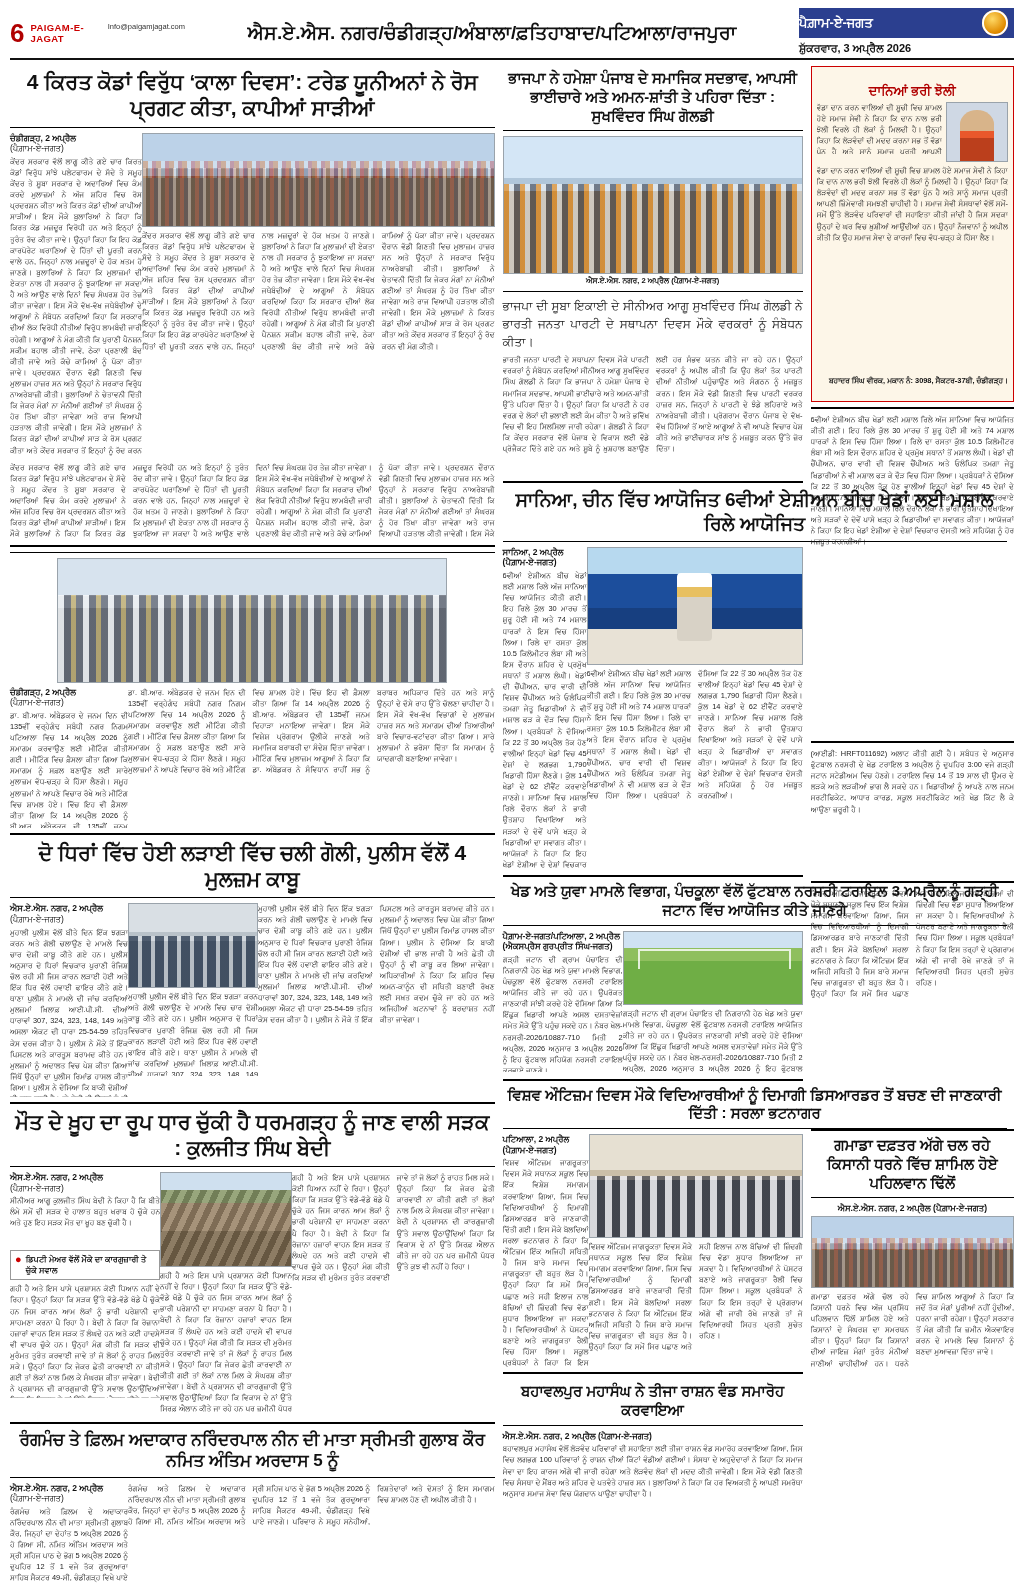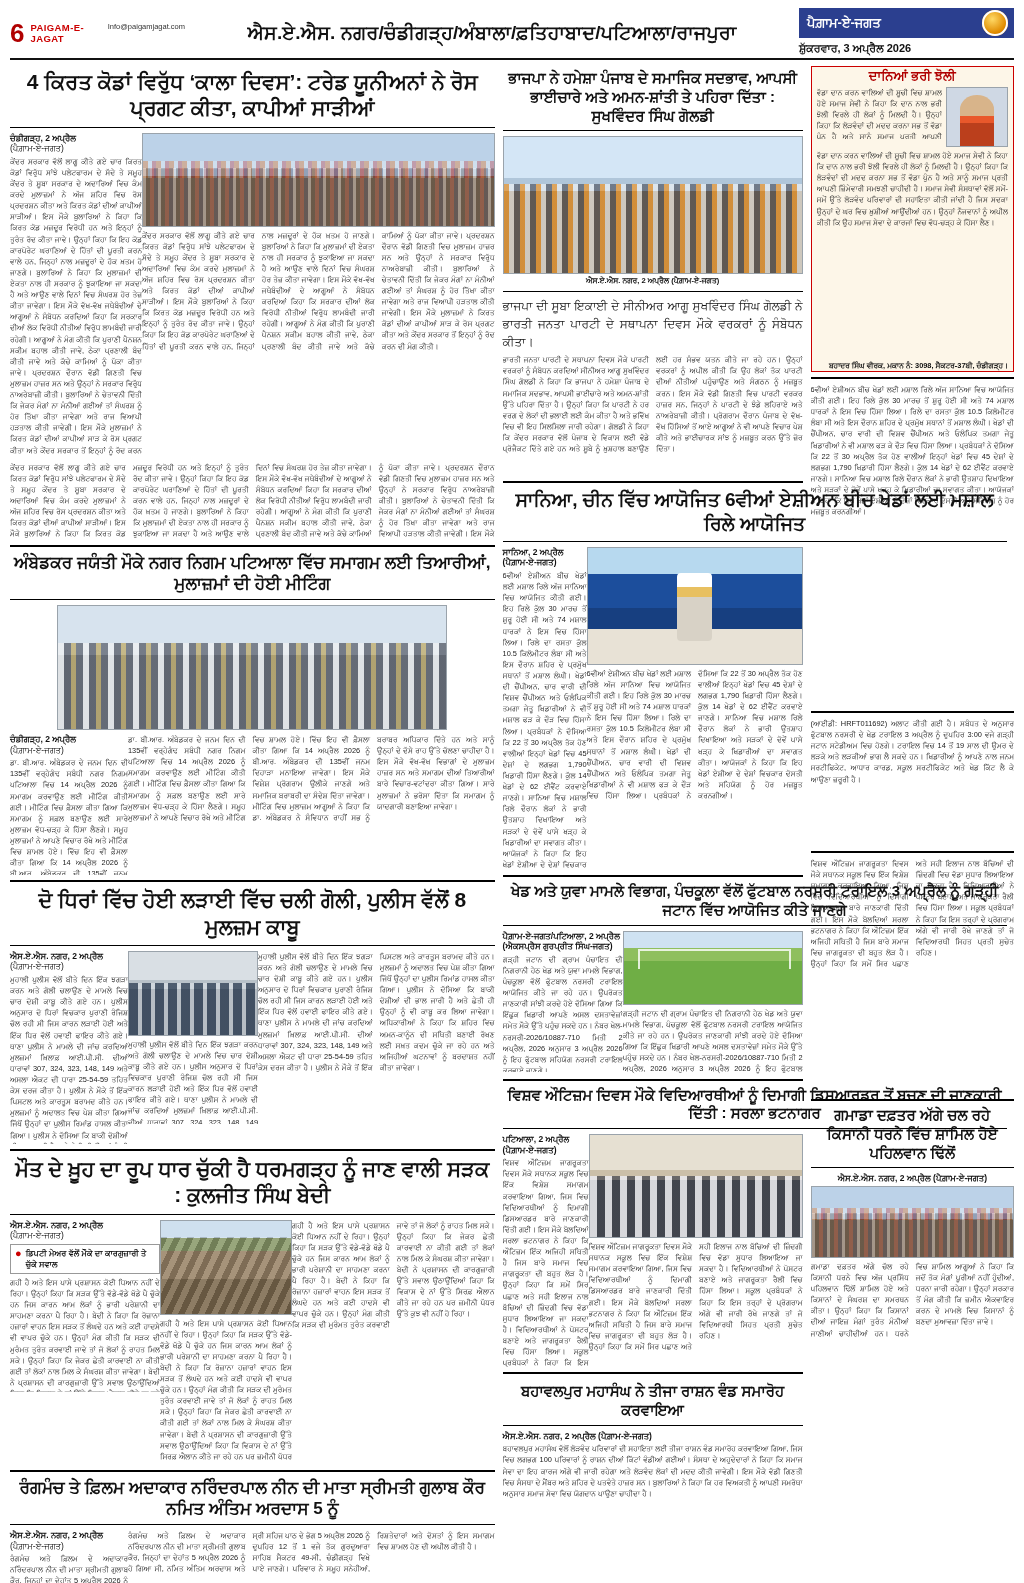--- a/index.html
+++ b/index.html
@@ -21,21 +21,21 @@
   .mh-left { width:175px; display:flex; align-items:center; gap:6px; }
   .page-num { font-size:26px; font-weight:bold; color:#b00000; line-height:1; }
   .mh-brand { display:flex; justify-content:center; }
   .mh-brand .b1 { font-size:9.5px; font-weight:bold; letter-spacing:.4px; color:#c00; }
   .mh-brand .b2 { font-size:7.5px; color:#333; }
   .mh-center { flex:1; display:flex; align-items:center; justify-content:center; }
   .mh-center span { font-size:19px; font-weight:bold; letter-spacing:.2px; }
   .mh-right { width:215px; position:relative; display:flex; flex-direction:column; }
   .mh-logo-band {
     background:#2b3f8f; color:#fff; height:30px; display:flex; align-items:center;
-    justify-content:flex-start; padding-left:8px; gap:6px;
+    justify-content:flex-start; gap:6px;
   }
   .mh-logo-band .lg-txt { font-size:13px; font-weight:bold; }
   .mh-logo-mark {
     width:26px; height:26px; border-radius:50%;
     background:radial-gradient(circle at 40% 35%, #ffd966, #e08b00 60%, #a85d00);
     position:absolute; right:6px; top:2px;
     box-shadow:0 0 0 2px #fff inset;
   }
   .mh-date { flex:1; display:flex; align-items:center; justify-content:flex-start; }
   .mh-date span { font-size:11px; font-weight:bold; }
@@ -144,21 +144,21 @@
     background:linear-gradient(#cfd8e4 0 100%);
   }
   .ph.portrait:after{
     content:""; position:absolute; left:22%; top:12%; width:56%; height:88%;
     background:linear-gradient(#d8b48a 0 42%, #e9582b 42% 55%, #bb3f1c 55% 100%);
     border-radius:50% 50% 0 0 / 28% 28% 0 0;
   }
 
   
   .boxed {
-    border:1px solid #c00; background:#fdf6e8; padding:1px 5px;
+    border:1px solid #c00; background:#fdf6e8; padding:16px 5px;
   }
   .boxed h4 {
     margin:0 0 3px; font-size:13px; color:#b00000; text-align:center; font-weight:bold;
   }
   .boxed .sign { font-size:7.4px; font-weight:bold; text-align:right; margin-top:3px; }
 
   .bullet-box {
     border:1px solid #999; padding:3px 4px; margin:3px 0; font-size:8.2px;
     font-weight:bold; line-height:1.35; display:flex; gap:4px; align-items:flex-start;
   }
@@ -215,39 +215,38 @@
             <div class="ph crowd" style="height:94px; width:100%;"></div>
             <div class="body-txt ncols3" style="height:230px; overflow:hidden; margin-top:3px;">ਕੇਂਦਰ ਸਰਕਾਰ ਵੱਲੋਂ ਲਾਗੂ ਕੀਤੇ ਗਏ ਚਾਰ ਕਿਰਤ ਕੋਡਾਂ ਵਿਰੁੱਧ ਸਾਂਝੇ ਪਲੇਟਫਾਰਮ ਦੇ ਸੱਦੇ ਤੇ ਸਮੂਹ ਕੇਂਦਰ ਤੇ ਸੂਬਾ ਸਰਕਾਰ ਦੇ ਅਦਾਰਿਆਂ ਵਿਚ ਕੰਮ ਕਰਦੇ ਮੁਲਾਜ਼ਮਾਂ ਨੇ ਅੱਜ ਸ਼ਹਿਰ ਵਿਚ ਰੋਸ ਪ੍ਰਦਰਸ਼ਨ ਕੀਤਾ ਅਤੇ ਕਿਰਤ ਕੋਡਾਂ ਦੀਆਂ ਕਾਪੀਆਂ ਸਾੜੀਆਂ। ਇਸ ਮੌਕੇ ਬੁਲਾਰਿਆਂ ਨੇ ਕਿਹਾ ਕਿ ਕਿਰਤ ਕੋਡ ਮਜ਼ਦੂਰ ਵਿਰੋਧੀ ਹਨ ਅਤੇ ਇਨ੍ਹਾਂ ਨੂੰ ਤੁਰੰਤ ਰੱਦ ਕੀਤਾ ਜਾਵੇ। ਉਨ੍ਹਾਂ ਕਿਹਾ ਕਿ ਇਹ ਕੋਡ ਕਾਰਪੋਰੇਟ ਘਰਾਣਿਆਂ ਦੇ ਹਿੱਤਾਂ ਦੀ ਪੂਰਤੀ ਕਰਨ ਵਾਲੇ ਹਨ, ਜਿਨ੍ਹਾਂ ਨਾਲ ਮਜ਼ਦੂਰਾਂ ਦੇ ਹੱਕ ਖ਼ਤਮ ਹੋ ਜਾਣਗੇ। ਬੁਲਾਰਿਆਂ ਨੇ ਕਿਹਾ ਕਿ ਮੁਲਾਜ਼ਮਾਂ ਦੀ ਏਕਤਾ ਨਾਲ ਹੀ ਸਰਕਾਰ ਨੂੰ ਝੁਕਾਇਆ ਜਾ ਸਕਦਾ ਹੈ ਅਤੇ ਆਉਣ ਵਾਲੇ ਦਿਨਾਂ ਵਿਚ ਸੰਘਰਸ਼ ਹੋਰ ਤੇਜ਼ ਕੀਤਾ ਜਾਵੇਗਾ। ਇਸ ਮੌਕੇ ਵੱਖ-ਵੱਖ ਜਥੇਬੰਦੀਆਂ ਦੇ ਆਗੂਆਂ ਨੇ ਸੰਬੋਧਨ ਕਰਦਿਆਂ ਕਿਹਾ ਕਿ ਸਰਕਾਰ ਦੀਆਂ ਲੋਕ ਵਿਰੋਧੀ ਨੀਤੀਆਂ ਵਿਰੁੱਧ ਲਾਮਬੰਦੀ ਜਾਰੀ ਰਹੇਗੀ। ਆਗੂਆਂ ਨੇ ਮੰਗ ਕੀਤੀ ਕਿ ਪੁਰਾਣੀ ਪੈਨਸ਼ਨ ਸਕੀਮ ਬਹਾਲ ਕੀਤੀ ਜਾਵੇ, ਠੇਕਾ ਪ੍ਰਣਾਲੀ ਬੰਦ ਕੀਤੀ ਜਾਵੇ ਅਤੇ ਕੱਚੇ ਕਾਮਿਆਂ ਨੂੰ ਪੱਕਾ ਕੀਤਾ ਜਾਵੇ। ਪ੍ਰਦਰਸ਼ਨ ਦੌਰਾਨ ਵੱਡੀ ਗਿਣਤੀ ਵਿਚ ਮੁਲਾਜ਼ਮ ਹਾਜ਼ਰ ਸਨ ਅਤੇ ਉਨ੍ਹਾਂ ਨੇ ਸਰਕਾਰ ਵਿਰੁੱਧ ਨਾਅਰੇਬਾਜ਼ੀ ਕੀਤੀ। ਬੁਲਾਰਿਆਂ ਨੇ ਚੇਤਾਵਨੀ ਦਿੱਤੀ ਕਿ ਜੇਕਰ ਮੰਗਾਂ ਨਾ ਮੰਨੀਆਂ ਗਈਆਂ ਤਾਂ ਸੰਘਰਸ਼ ਨੂੰ ਹੋਰ ਤਿੱਖਾ ਕੀਤਾ ਜਾਵੇਗਾ ਅਤੇ ਰਾਜ ਵਿਆਪੀ ਹੜਤਾਲ ਕੀਤੀ ਜਾਵੇਗੀ। ਇਸ ਮੌਕੇ ਮੁਲਾਜ਼ਮਾਂ ਨੇ ਕਿਰਤ ਕੋਡਾਂ ਦੀਆਂ ਕਾਪੀਆਂ ਸਾੜ ਕੇ ਰੋਸ ਪ੍ਰਗਟ ਕੀਤਾ ਅਤੇ ਕੇਂਦਰ ਸਰਕਾਰ ਤੋਂ ਇਨ੍ਹਾਂ ਨੂੰ ਰੱਦ ਕਰਨ ਦੀ ਮੰਗ ਕੀਤੀ।</div>
           </div>
         </div>
         <div class="body-txt ncols4" style="height:78px; overflow:hidden; margin-top:2px;">ਕੇਂਦਰ ਸਰਕਾਰ ਵੱਲੋਂ ਲਾਗੂ ਕੀਤੇ ਗਏ ਚਾਰ ਕਿਰਤ ਕੋਡਾਂ ਵਿਰੁੱਧ ਸਾਂਝੇ ਪਲੇਟਫਾਰਮ ਦੇ ਸੱਦੇ ਤੇ ਸਮੂਹ ਕੇਂਦਰ ਤੇ ਸੂਬਾ ਸਰਕਾਰ ਦੇ ਅਦਾਰਿਆਂ ਵਿਚ ਕੰਮ ਕਰਦੇ ਮੁਲਾਜ਼ਮਾਂ ਨੇ ਅੱਜ ਸ਼ਹਿਰ ਵਿਚ ਰੋਸ ਪ੍ਰਦਰਸ਼ਨ ਕੀਤਾ ਅਤੇ ਕਿਰਤ ਕੋਡਾਂ ਦੀਆਂ ਕਾਪੀਆਂ ਸਾੜੀਆਂ। ਇਸ ਮੌਕੇ ਬੁਲਾਰਿਆਂ ਨੇ ਕਿਹਾ ਕਿ ਕਿਰਤ ਕੋਡ ਮਜ਼ਦੂਰ ਵਿਰੋਧੀ ਹਨ ਅਤੇ ਇਨ੍ਹਾਂ ਨੂੰ ਤੁਰੰਤ ਰੱਦ ਕੀਤਾ ਜਾਵੇ। ਉਨ੍ਹਾਂ ਕਿਹਾ ਕਿ ਇਹ ਕੋਡ ਕਾਰਪੋਰੇਟ ਘਰਾਣਿਆਂ ਦੇ ਹਿੱਤਾਂ ਦੀ ਪੂਰਤੀ ਕਰਨ ਵਾਲੇ ਹਨ, ਜਿਨ੍ਹਾਂ ਨਾਲ ਮਜ਼ਦੂਰਾਂ ਦੇ ਹੱਕ ਖ਼ਤਮ ਹੋ ਜਾਣਗੇ। ਬੁਲਾਰਿਆਂ ਨੇ ਕਿਹਾ ਕਿ ਮੁਲਾਜ਼ਮਾਂ ਦੀ ਏਕਤਾ ਨਾਲ ਹੀ ਸਰਕਾਰ ਨੂੰ ਝੁਕਾਇਆ ਜਾ ਸਕਦਾ ਹੈ ਅਤੇ ਆਉਣ ਵਾਲੇ ਦਿਨਾਂ ਵਿਚ ਸੰਘਰਸ਼ ਹੋਰ ਤੇਜ਼ ਕੀਤਾ ਜਾਵੇਗਾ। ਇਸ ਮੌਕੇ ਵੱਖ-ਵੱਖ ਜਥੇਬੰਦੀਆਂ ਦੇ ਆਗੂਆਂ ਨੇ ਸੰਬੋਧਨ ਕਰਦਿਆਂ ਕਿਹਾ ਕਿ ਸਰਕਾਰ ਦੀਆਂ ਲੋਕ ਵਿਰੋਧੀ ਨੀਤੀਆਂ ਵਿਰੁੱਧ ਲਾਮਬੰਦੀ ਜਾਰੀ ਰਹੇਗੀ। ਆਗੂਆਂ ਨੇ ਮੰਗ ਕੀਤੀ ਕਿ ਪੁਰਾਣੀ ਪੈਨਸ਼ਨ ਸਕੀਮ ਬਹਾਲ ਕੀਤੀ ਜਾਵੇ, ਠੇਕਾ ਪ੍ਰਣਾਲੀ ਬੰਦ ਕੀਤੀ ਜਾਵੇ ਅਤੇ ਕੱਚੇ ਕਾਮਿਆਂ ਨੂੰ ਪੱਕਾ ਕੀਤਾ ਜਾਵੇ। ਪ੍ਰਦਰਸ਼ਨ ਦੌਰਾਨ ਵੱਡੀ ਗਿਣਤੀ ਵਿਚ ਮੁਲਾਜ਼ਮ ਹਾਜ਼ਰ ਸਨ ਅਤੇ ਉਨ੍ਹਾਂ ਨੇ ਸਰਕਾਰ ਵਿਰੁੱਧ ਨਾਅਰੇਬਾਜ਼ੀ ਕੀਤੀ। ਬੁਲਾਰਿਆਂ ਨੇ ਚੇਤਾਵਨੀ ਦਿੱਤੀ ਕਿ ਜੇਕਰ ਮੰਗਾਂ ਨਾ ਮੰਨੀਆਂ ਗਈਆਂ ਤਾਂ ਸੰਘਰਸ਼ ਨੂੰ ਹੋਰ ਤਿੱਖਾ ਕੀਤਾ ਜਾਵੇਗਾ ਅਤੇ ਰਾਜ ਵਿਆਪੀ ਹੜਤਾਲ ਕੀਤੀ ਜਾਵੇਗੀ। ਇਸ ਮੌਕੇ ਮੁਲਾਜ਼ਮਾਂ ਨੇ ਕਿਰਤ ਕੋਡਾਂ ਦੀਆਂ ਕਾਪੀਆਂ ਸਾੜ ਕੇ ਰੋਸ ਪ੍ਰਗਟ ਕੀਤਾ ਅਤੇ ਕੇਂਦਰ ਸਰਕਾਰ ਤੋਂ ਇਨ੍ਹਾਂ ਨੂੰ ਰੱਦ ਕਰਨ ਦੀ ਮੰਗ ਕੀਤੀ।</div>
       </div>
 
       <div class="rule-thick"></div>
 
       <div>
-        <h2 class="hl small">ਅੰਬੇਡਕਰ ਜਯੰਤੀ ਮੌਕੇ ਨਗਰ ਨਿਗਮ ਪਟਿਆਲਾ ਵਿੱਚ ਸਮਾਗਮ ਲਈ ਤਿਆਰੀਆਂ, ਮੁਲਾਜ਼ਮਾਂ ਦੀ ਹੋਈ ਮੀਟਿੰਗ</h2>
         <div class="rule-h"></div>
         <div class="ph group" style="height:125px; width:390px; margin:0 auto;"></div>
         <div class="flexrow" style="margin-top:4px;">
           <div style="width:118px;">
             <div class="dateline">
               <span>ਚੰਡੀਗੜ੍ਹ, 2 ਅਪ੍ਰੈਲ</span><br>
               <span class="sub">(ਪੈਗ਼ਾਮ-ਏ-ਜਗਤ)</span>
             </div>
             <div class="body-txt" style="height:118px; overflow:hidden;">ਡਾ. ਬੀ.ਆਰ. ਅੰਬੇਡਕਰ ਦੇ ਜਨਮ ਦਿਨ ਦੀ 135ਵੀਂ ਵਰ੍ਹੇਗੰਢ ਸਬੰਧੀ ਨਗਰ ਨਿਗਮ ਪਟਿਆਲਾ ਵਿਚ 14 ਅਪ੍ਰੈਲ 2026 ਨੂੰ ਸਮਾਗਮ ਕਰਵਾਉਣ ਲਈ ਮੀਟਿੰਗ ਕੀਤੀ ਗਈ। ਮੀਟਿੰਗ ਵਿਚ ਫ਼ੈਸਲਾ ਕੀਤਾ ਗਿਆ ਕਿ ਸਮਾਗਮ ਨੂੰ ਸਫ਼ਲ ਬਣਾਉਣ ਲਈ ਸਾਰੇ ਮੁਲਾਜ਼ਮ ਵੱਧ-ਚੜ੍ਹ ਕੇ ਹਿੱਸਾ ਲੈਣਗੇ। ਸਮੂਹ ਮੁਲਾਜ਼ਮਾਂ ਨੇ ਆਪਣੇ ਵਿਚਾਰ ਰੱਖੇ ਅਤੇ ਮੀਟਿੰਗ ਵਿਚ ਸ਼ਾਮਲ ਹੋਏ। ਵਿੱਚ ਇਹ ਵੀ ਫ਼ੈਸਲਾ ਕੀਤਾ ਗਿਆ ਕਿ 14 ਅਪ੍ਰੈਲ 2026 ਨੂੰ ਬੀ.ਆਰ. ਅੰਬੇਡਕਰ ਦੀ 135ਵੀਂ ਜਨਮ ਦਿਹਾੜਾ ਮਨਾਇਆ ਜਾਵੇਗਾ। ਇਸ ਮੌਕੇ ਵਿਸ਼ੇਸ਼ ਪ੍ਰੋਗਰਾਮ ਉਲੀਕੇ ਜਾਣਗੇ ਅਤੇ ਸਮਾਜਿਕ ਬਰਾਬਰੀ ਦਾ ਸੰਦੇਸ਼ ਦਿੱਤਾ ਜਾਵੇਗਾ। ਮੀਟਿੰਗ ਵਿਚ ਮੁਲਾਜ਼ਮ ਆਗੂਆਂ ਨੇ ਕਿਹਾ ਕਿ ਡਾ. ਅੰਬੇਡਕਰ ਨੇ ਸੰਵਿਧਾਨ ਰਾਹੀਂ ਸਭ ਨੂੰ ਬਰਾਬਰ ਅਧਿਕਾਰ ਦਿੱਤੇ ਹਨ ਅਤੇ ਸਾਨੂੰ ਉਨ੍ਹਾਂ ਦੇ ਦੱਸੇ ਰਾਹ ਉੱਤੇ ਚੱਲਣਾ ਚਾਹੀਦਾ ਹੈ। ਇਸ ਮੌਕੇ ਵੱਖ-ਵੱਖ ਵਿਭਾਗਾਂ ਦੇ ਮੁਲਾਜ਼ਮ ਹਾਜ਼ਰ ਸਨ ਅਤੇ ਸਮਾਗਮ ਦੀਆਂ ਤਿਆਰੀਆਂ ਬਾਰੇ ਵਿਚਾਰ-ਵਟਾਂਦਰਾ ਕੀਤਾ ਗਿਆ। ਸਾਰੇ ਮੁਲਾਜ਼ਮਾਂ ਨੇ ਭਰੋਸਾ ਦਿੱਤਾ ਕਿ ਸਮਾਗਮ ਨੂੰ ਯਾਦਗਾਰੀ ਬਣਾਇਆ ਜਾਵੇਗਾ।</div>
           </div>
           <div class="body-txt ncols3" style="flex:1; height:140px; overflow:hidden;">ਡਾ. ਬੀ.ਆਰ. ਅੰਬੇਡਕਰ ਦੇ ਜਨਮ ਦਿਨ ਦੀ 135ਵੀਂ ਵਰ੍ਹੇਗੰਢ ਸਬੰਧੀ ਨਗਰ ਨਿਗਮ ਪਟਿਆਲਾ ਵਿਚ 14 ਅਪ੍ਰੈਲ 2026 ਨੂੰ ਸਮਾਗਮ ਕਰਵਾਉਣ ਲਈ ਮੀਟਿੰਗ ਕੀਤੀ ਗਈ। ਮੀਟਿੰਗ ਵਿਚ ਫ਼ੈਸਲਾ ਕੀਤਾ ਗਿਆ ਕਿ ਸਮਾਗਮ ਨੂੰ ਸਫ਼ਲ ਬਣਾਉਣ ਲਈ ਸਾਰੇ ਮੁਲਾਜ਼ਮ ਵੱਧ-ਚੜ੍ਹ ਕੇ ਹਿੱਸਾ ਲੈਣਗੇ। ਸਮੂਹ ਮੁਲਾਜ਼ਮਾਂ ਨੇ ਆਪਣੇ ਵਿਚਾਰ ਰੱਖੇ ਅਤੇ ਮੀਟਿੰਗ ਵਿਚ ਸ਼ਾਮਲ ਹੋਏ। ਵਿੱਚ ਇਹ ਵੀ ਫ਼ੈਸਲਾ ਕੀਤਾ ਗਿਆ ਕਿ 14 ਅਪ੍ਰੈਲ 2026 ਨੂੰ ਬੀ.ਆਰ. ਅੰਬੇਡਕਰ ਦੀ 135ਵੀਂ ਜਨਮ ਦਿਹਾੜਾ ਮਨਾਇਆ ਜਾਵੇਗਾ। ਇਸ ਮੌਕੇ ਵਿਸ਼ੇਸ਼ ਪ੍ਰੋਗਰਾਮ ਉਲੀਕੇ ਜਾਣਗੇ ਅਤੇ ਸਮਾਜਿਕ ਬਰਾਬਰੀ ਦਾ ਸੰਦੇਸ਼ ਦਿੱਤਾ ਜਾਵੇਗਾ। ਮੀਟਿੰਗ ਵਿਚ ਮੁਲਾਜ਼ਮ ਆਗੂਆਂ ਨੇ ਕਿਹਾ ਕਿ ਡਾ. ਅੰਬੇਡਕਰ ਨੇ ਸੰਵਿਧਾਨ ਰਾਹੀਂ ਸਭ ਨੂੰ ਬਰਾਬਰ ਅਧਿਕਾਰ ਦਿੱਤੇ ਹਨ ਅਤੇ ਸਾਨੂੰ ਉਨ੍ਹਾਂ ਦੇ ਦੱਸੇ ਰਾਹ ਉੱਤੇ ਚੱਲਣਾ ਚਾਹੀਦਾ ਹੈ। ਇਸ ਮੌਕੇ ਵੱਖ-ਵੱਖ ਵਿਭਾਗਾਂ ਦੇ ਮੁਲਾਜ਼ਮ ਹਾਜ਼ਰ ਸਨ ਅਤੇ ਸਮਾਗਮ ਦੀਆਂ ਤਿਆਰੀਆਂ ਬਾਰੇ ਵਿਚਾਰ-ਵਟਾਂਦਰਾ ਕੀਤਾ ਗਿਆ। ਸਾਰੇ ਮੁਲਾਜ਼ਮਾਂ ਨੇ ਭਰੋਸਾ ਦਿੱਤਾ ਕਿ ਸਮਾਗਮ ਨੂੰ ਯਾਦਗਾਰੀ ਬਣਾਇਆ ਜਾਵੇਗਾ।</div>
         </div>
       </div>
 
       <div class="rule-thick"></div>
 
       <div>
-        <h2 class="hl">ਦੋ ਧਿਰਾਂ ਵਿੱਚ ਹੋਈ ਲੜਾਈ ਵਿੱਚ ਚਲੀ ਗੋਲੀ, ਪੁਲੀਸ ਵੱਲੋਂ 8 ਮੁਲਜ਼ਮ ਕਾਬੂ</h2>
+        <h2 class="hl">ਦੋ ਧਿਰਾਂ ਵਿੱਚ ਹੋਈ ਲੜਾਈ ਵਿੱਚ ਚਲੀ ਗੋਲੀ, ਪੁਲੀਸ ਵੱਲੋਂ 4 ਮੁਲਜ਼ਮ ਕਾਬੂ</h2>
         <div class="rule-h"></div>
         <div class="flexrow">
           <div style="width:118px;">
             <div class="dateline">
               <span>ਐਸ.ਏ.ਐਸ. ਨਗਰ, 2 ਅਪ੍ਰੈਲ</span><br>
               <span class="sub">(ਪੈਗ਼ਾਮ-ਏ-ਜਗਤ)</span>
             </div>
             <div class="body-txt" style="height:170px; overflow:hidden;">ਮੁਹਾਲੀ ਪੁਲੀਸ ਵੱਲੋਂ ਬੀਤੇ ਦਿਨ ਇੱਕ ਝਗੜਾ ਕਰਨ ਅਤੇ ਗੋਲੀ ਚਲਾਉਣ ਦੇ ਮਾਮਲੇ ਵਿਚ ਚਾਰ ਦੋਸ਼ੀ ਕਾਬੂ ਕੀਤੇ ਗਏ ਹਨ। ਪੁਲੀਸ ਅਨੁਸਾਰ ਦੋ ਧਿਰਾਂ ਵਿਚਕਾਰ ਪੁਰਾਣੀ ਰੰਜਿਸ਼ ਚੱਲ ਰਹੀ ਸੀ ਜਿਸ ਕਾਰਨ ਲੜਾਈ ਹੋਈ ਅਤੇ ਇੱਕ ਧਿਰ ਵੱਲੋਂ ਹਵਾਈ ਫਾਇਰ ਕੀਤੇ ਗਏ। ਥਾਣਾ ਪੁਲੀਸ ਨੇ ਮਾਮਲੇ ਦੀ ਜਾਂਚ ਕਰਦਿਆਂ ਮੁਲਜ਼ਮਾਂ ਖ਼ਿਲਾਫ਼ ਆਈ.ਪੀ.ਸੀ. ਦੀਆਂ ਧਾਰਾਵਾਂ 307, 324, 323, 148, 149 ਅਤੇ ਅਸਲਾ ਐਕਟ ਦੀ ਧਾਰਾ 25-54-59 ਤਹਿਤ ਕੇਸ ਦਰਜ ਕੀਤਾ ਹੈ। ਪੁਲੀਸ ਨੇ ਮੌਕੇ ਤੋਂ ਇੱਕ ਪਿਸਟਲ ਅਤੇ ਕਾਰਤੂਸ ਬਰਾਮਦ ਕੀਤੇ ਹਨ। ਮੁਲਜ਼ਮਾਂ ਨੂੰ ਅਦਾਲਤ ਵਿਚ ਪੇਸ਼ ਕੀਤਾ ਗਿਆ ਜਿੱਥੋਂ ਉਨ੍ਹਾਂ ਦਾ ਪੁਲੀਸ ਰਿਮਾਂਡ ਹਾਸਲ ਕੀਤਾ ਗਿਆ। ਪੁਲੀਸ ਨੇ ਦੱਸਿਆ ਕਿ ਬਾਕੀ ਦੋਸ਼ੀਆਂ ਦੀ ਭਾਲ ਜਾਰੀ ਹੈ ਅਤੇ ਛੇਤੀ ਹੀ ਉਨ੍ਹਾਂ ਨੂੰ ਵੀ ਕਾਬੂ ਕਰ ਲਿਆ ਜਾਵੇਗਾ। ਅਧਿਕਾਰੀਆਂ ਨੇ ਕਿਹਾ ਕਿ ਸ਼ਹਿਰ ਵਿਚ ਅਮਨ-ਕਾਨੂੰਨ ਦੀ ਸਥਿਤੀ ਬਣਾਈ ਰੱਖਣ ਲਈ ਸਖ਼ਤ ਕਦਮ ਚੁੱਕੇ ਜਾ ਰਹੇ ਹਨ ਅਤੇ ਅਜਿਹੀਆਂ ਘਟਨਾਵਾਂ ਨੂੰ ਬਰਦਾਸ਼ਤ ਨਹੀਂ ਕੀਤਾ ਜਾਵੇਗਾ।</div>
           </div>
           <div style="width:130px;">
@@ -262,20 +261,21 @@
 
       <div>
         <h2 class="hl">ਮੌਤ ਦੇ ਖ਼ੂਹ ਦਾ ਰੂਪ ਧਾਰ ਚੁੱਕੀ ਹੈ ਧਰਮਗੜ੍ਹ ਨੂੰ ਜਾਣ ਵਾਲੀ ਸੜਕ : ਕੁਲਜੀਤ ਸਿੰਘ ਬੇਦੀ</h2>
         <div class="rule-h"></div>
         <div class="flexrow">
           <div style="width:150px;">
             <div class="dateline">
               <span>ਐਸ.ਏ.ਐਸ. ਨਗਰ, 2 ਅਪ੍ਰੈਲ</span><br>
               <span class="sub">(ਪੈਗ਼ਾਮ-ਏ-ਜਗਤ)</span>
             </div>
+            <div class="body-txt" style="height:52px; overflow:hidden;">ਸੀਨੀਅਰ ਆਗੂ ਕੁਲਜੀਤ ਸਿੰਘ ਬੇਦੀ ਨੇ ਕਿਹਾ ਹੈ ਕਿ ਬੀਤੇ ਲੰਮੇ ਸਮੇਂ ਦੀ ਸੜਕ ਦੇ ਹਾਲਾਤ ਬਹੁਤ ਖਰਾਬ ਹੋ ਚੁੱਕੇ ਹਨ ਅਤੇ ਹੁਣ ਇਹ ਸੜਕ ਮੌਤ ਦਾ ਖੂਹ ਬਣ ਚੁੱਕੀ ਹੈ।</div>
             <div class="bullet-box">
               <span class="bullet-dot">●</span>
               <span>ਡਿਪਟੀ ਮੇਅਰ ਵੱਲੋਂ ਮੌਕੇ ਦਾ ਕਾਰਗੁਜ਼ਾਰੀ ਤੇ ਚੁੱਕੇ ਸਵਾਲ</span>
             </div>
             <div class="body-txt" style="height:115px; overflow:hidden;">ਗਹੀ ਹੈ ਅਤੇ ਇਸ ਪਾਸੇ ਪ੍ਰਸ਼ਾਸਨ ਕੋਈ ਧਿਆਨ ਨਹੀਂ ਦੇ ਰਿਹਾ। ਉਨ੍ਹਾਂ ਕਿਹਾ ਕਿ ਸੜਕ ਉੱਤੇ ਵੱਡੇ-ਵੱਡੇ ਖੱਡੇ ਪੈ ਚੁੱਕੇ ਹਨ ਜਿਸ ਕਾਰਨ ਆਮ ਲੋਕਾਂ ਨੂੰ ਭਾਰੀ ਪਰੇਸ਼ਾਨੀ ਦਾ ਸਾਹਮਣਾ ਕਰਨਾ ਪੈ ਰਿਹਾ ਹੈ। ਬੇਦੀ ਨੇ ਕਿਹਾ ਕਿ ਰੋਜ਼ਾਨਾ ਹਜ਼ਾਰਾਂ ਵਾਹਨ ਇਸ ਸੜਕ ਤੋਂ ਲੰਘਦੇ ਹਨ ਅਤੇ ਕਈ ਹਾਦਸੇ ਵੀ ਵਾਪਰ ਚੁੱਕੇ ਹਨ। ਉਨ੍ਹਾਂ ਮੰਗ ਕੀਤੀ ਕਿ ਸੜਕ ਦੀ ਮੁਰੰਮਤ ਤੁਰੰਤ ਕਰਵਾਈ ਜਾਵੇ ਤਾਂ ਜੋ ਲੋਕਾਂ ਨੂੰ ਰਾਹਤ ਮਿਲ ਸਕੇ। ਉਨ੍ਹਾਂ ਕਿਹਾ ਕਿ ਜੇਕਰ ਛੇਤੀ ਕਾਰਵਾਈ ਨਾ ਕੀਤੀ ਗਈ ਤਾਂ ਲੋਕਾਂ ਨਾਲ ਮਿਲ ਕੇ ਸੰਘਰਸ਼ ਕੀਤਾ ਜਾਵੇਗਾ। ਬੇਦੀ ਨੇ ਪ੍ਰਸ਼ਾਸਨ ਦੀ ਕਾਰਗੁਜ਼ਾਰੀ ਉੱਤੇ ਸਵਾਲ ਉਠਾਉਂਦਿਆਂ ਕਿਹਾ ਕਿ ਵਿਕਾਸ ਦੇ ਨਾਂ ਉੱਤੇ ਸਿਰਫ਼ ਐਲਾਨ ਕੀਤੇ ਜਾ ਰਹੇ ਹਨ ਪਰ ਜ਼ਮੀਨੀ ਪੱਧਰ ਉੱਤੇ ਕੁਝ ਵੀ ਨਹੀਂ ਹੋ ਰਿਹਾ।</div>
           </div>
           <div style="width:132px;">
             <div class="ph rock" style="height:95px; width:100%;"></div>
             <div class="body-txt" style="height:145px; overflow:hidden; margin-top:3px;">ਗਹੀ ਹੈ ਅਤੇ ਇਸ ਪਾਸੇ ਪ੍ਰਸ਼ਾਸਨ ਕੋਈ ਧਿਆਨ ਨਹੀਂ ਦੇ ਰਿਹਾ। ਉਨ੍ਹਾਂ ਕਿਹਾ ਕਿ ਸੜਕ ਉੱਤੇ ਵੱਡੇ-ਵੱਡੇ ਖੱਡੇ ਪੈ ਚੁੱਕੇ ਹਨ ਜਿਸ ਕਾਰਨ ਆਮ ਲੋਕਾਂ ਨੂੰ ਭਾਰੀ ਪਰੇਸ਼ਾਨੀ ਦਾ ਸਾਹਮਣਾ ਕਰਨਾ ਪੈ ਰਿਹਾ ਹੈ। ਬੇਦੀ ਨੇ ਕਿਹਾ ਕਿ ਰੋਜ਼ਾਨਾ ਹਜ਼ਾਰਾਂ ਵਾਹਨ ਇਸ ਸੜਕ ਤੋਂ ਲੰਘਦੇ ਹਨ ਅਤੇ ਕਈ ਹਾਦਸੇ ਵੀ ਵਾਪਰ ਚੁੱਕੇ ਹਨ। ਉਨ੍ਹਾਂ ਮੰਗ ਕੀਤੀ ਕਿ ਸੜਕ ਦੀ ਮੁਰੰਮਤ ਤੁਰੰਤ ਕਰਵਾਈ ਜਾਵੇ ਤਾਂ ਜੋ ਲੋਕਾਂ ਨੂੰ ਰਾਹਤ ਮਿਲ ਸਕੇ। ਉਨ੍ਹਾਂ ਕਿਹਾ ਕਿ ਜੇਕਰ ਛੇਤੀ ਕਾਰਵਾਈ ਨਾ ਕੀਤੀ ਗਈ ਤਾਂ ਲੋਕਾਂ ਨਾਲ ਮਿਲ ਕੇ ਸੰਘਰਸ਼ ਕੀਤਾ ਜਾਵੇਗਾ। ਬੇਦੀ ਨੇ ਪ੍ਰਸ਼ਾਸਨ ਦੀ ਕਾਰਗੁਜ਼ਾਰੀ ਉੱਤੇ ਸਵਾਲ ਉਠਾਉਂਦਿਆਂ ਕਿਹਾ ਕਿ ਵਿਕਾਸ ਦੇ ਨਾਂ ਉੱਤੇ ਸਿਰਫ਼ ਐਲਾਨ ਕੀਤੇ ਜਾ ਰਹੇ ਹਨ ਪਰ ਜ਼ਮੀਨੀ ਪੱਧਰ ਉੱਤੇ ਕੁਝ ਵੀ ਨਹੀਂ ਹੋ ਰਿਹਾ।</div>
           </div>

